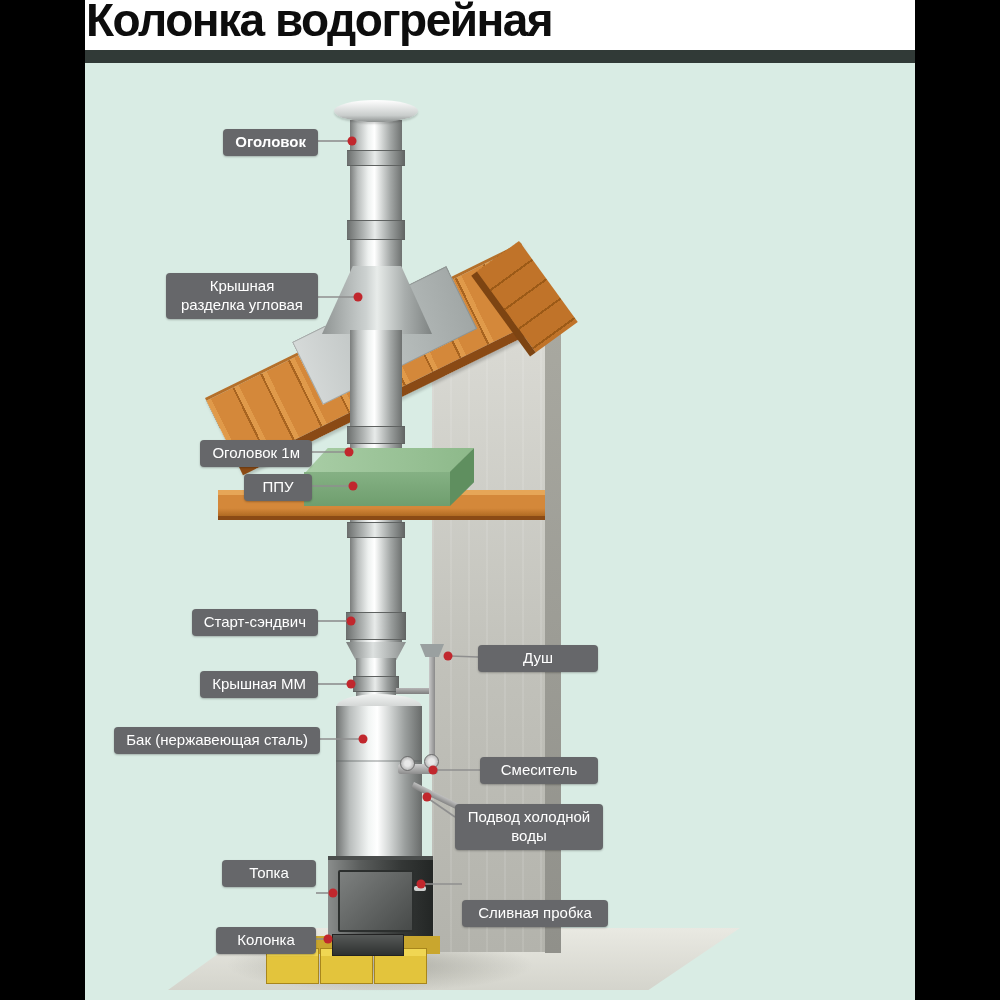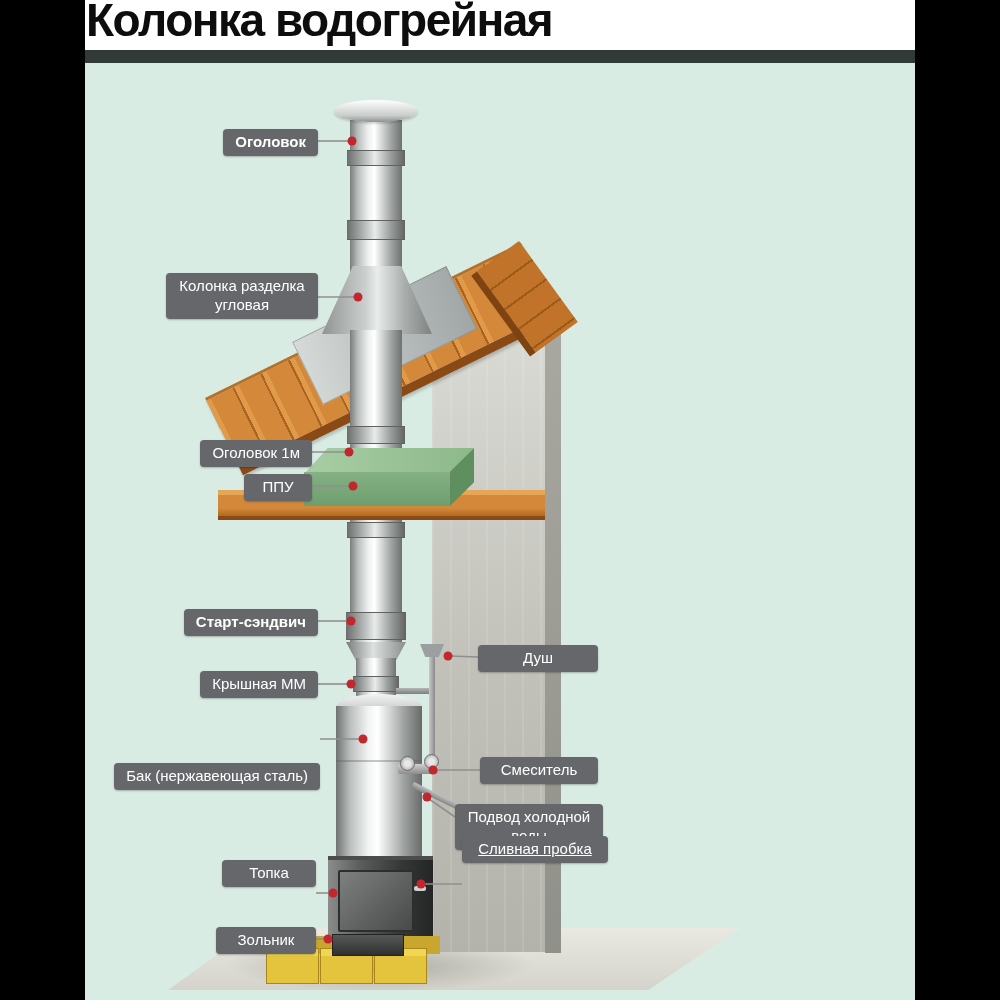--- a/index.html
+++ b/index.html
@@ -15,27 +15,27 @@
   
   .lbl{position:absolute;background:#66676a;color:#fff;font-size:15px;line-height:1.25;
        padding:4px 12px;border-radius:4px;text-align:center;white-space:nowrap;
        box-shadow:0 1px 2px rgba(0,0,0,.25);z-index:40;}
   .wrap{white-space:normal;}
 
   .lbl-ogolovok{right:682px;top:129px;font-weight:bold;}
   .lbl-kryshnaya{right:682px;top:273px;width:128px;}
   .lbl-sandwich{right:688px;top:440px;}
   .lbl-ppu{right:688px;top:474px;width:44px;}
-  .lbl-start{right:682px;top:609px;font-weight:bold;}
+  .lbl-start{right:682px;top:609px;}
   .lbl-adapter{right:682px;top:671px;}
-  .lbl-bak{right:680px;top:727px;margin-top:36px;}
+  .lbl-bak{right:680px;top:727px;}
   .lbl-dush{left:478px;top:645px;width:96px;}
   .lbl-smesitel{left:480px;top:757px;width:94px;}
   .lbl-podvod{left:455px;top:804px;width:124px;}
-  .lbl-sliv{left:462px;top:836px;width:122px;text-decoration:underline;}
+  .lbl-sliv{left:462px;top:900px;width:122px;}
   .lbl-topka{right:684px;top:849px;width:70px;margin-top:11px;}
   .lbl-zolnik{right:684px;top:927px;width:76px;}
 
   .leaders{position:absolute;left:0;top:0;width:1000px;height:1000px;z-index:35;pointer-events:none;}
 
   
   .bar{position:absolute;top:0;width:85px;height:1000px;background:#000;z-index:50;}
   .bar-left{left:0;}
   .bar-right{left:915px;}
   .title-bg{position:absolute;left:85px;top:0;width:830px;height:52px;background:#ffffff;z-index:46;}
@@ -183,32 +183,32 @@
       <circle cx="448" cy="656" r="4.5"></circle>
       <circle cx="433" cy="770" r="4.5"></circle>
       <circle cx="427" cy="797" r="4.5"></circle>
       <circle cx="421" cy="884" r="4.5"></circle>
       <circle cx="333" cy="893" r="4.5"></circle>
       <circle cx="328" cy="939" r="4.5"></circle>
     </g>
   </svg>
 
   <div class="lbl lbl-ogolovok">Оголовок</div>
-  <div class="lbl lbl-kryshnaya wrap">Колонка разделка угловая</div>
+  <div class="lbl lbl-kryshnaya wrap">Крышная разделка угловая</div>
   <div class="lbl lbl-sandwich">Оголовок 1м</div>
   <div class="lbl lbl-ppu">ППУ</div>
   <div class="lbl lbl-start">Старт-сэндвич</div>
   <div class="lbl lbl-adapter">Крышная ММ</div>
   <div class="lbl lbl-bak">Бак (нержавеющая сталь)</div>
   <div class="lbl lbl-dush">Душ</div>
   <div class="lbl lbl-smesitel">Смеситель</div>
   <div class="lbl lbl-podvod wrap">Подвод холодной воды</div>
   <div class="lbl lbl-sliv">Сливная пробка</div>
   <div class="lbl lbl-topka">Топка</div>
-  <div class="lbl lbl-zolnik">Зольник</div>
+  <div class="lbl lbl-zolnik">Колонка</div>
 
   <div class="title-bg"></div>
   <h1 class="page-title">Колонка водогрейная</h1>
   <div class="title-underline"></div>
   <div class="bar bar-left"></div>
   <div class="bar bar-right"></div>
 
 </div>
 
 </body></html>

